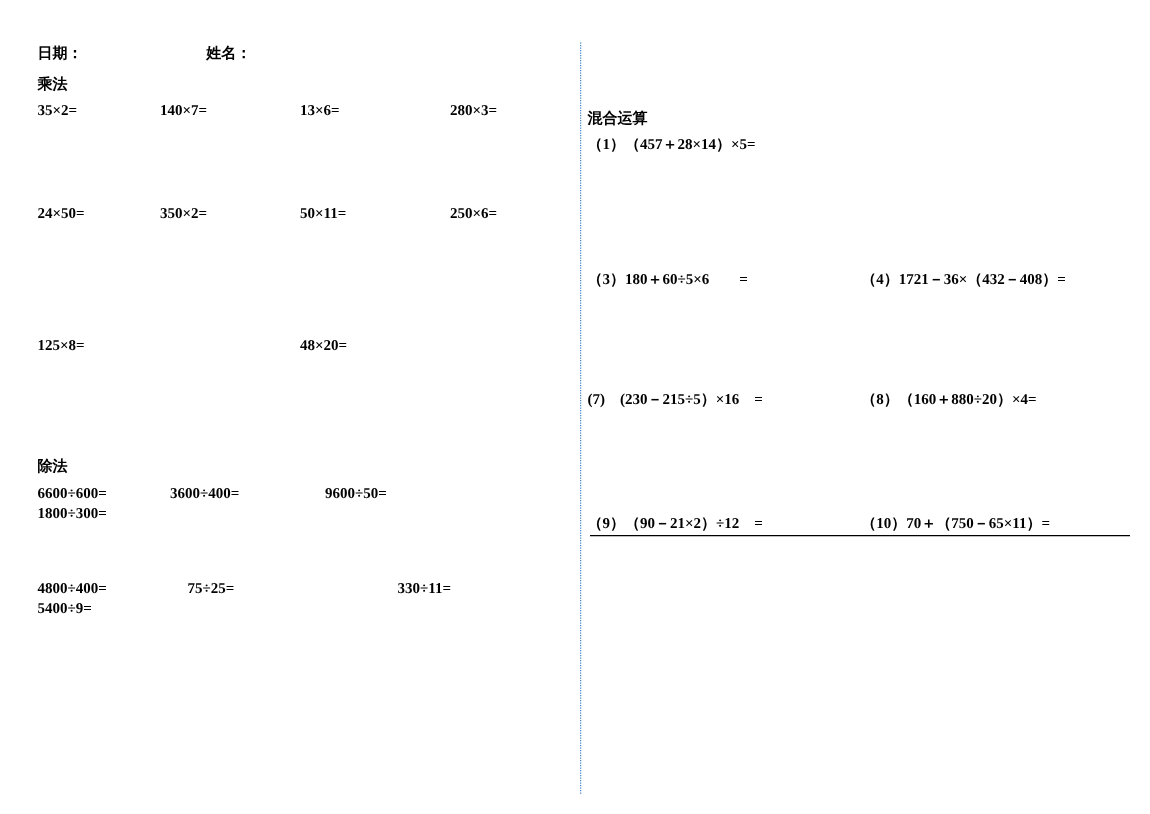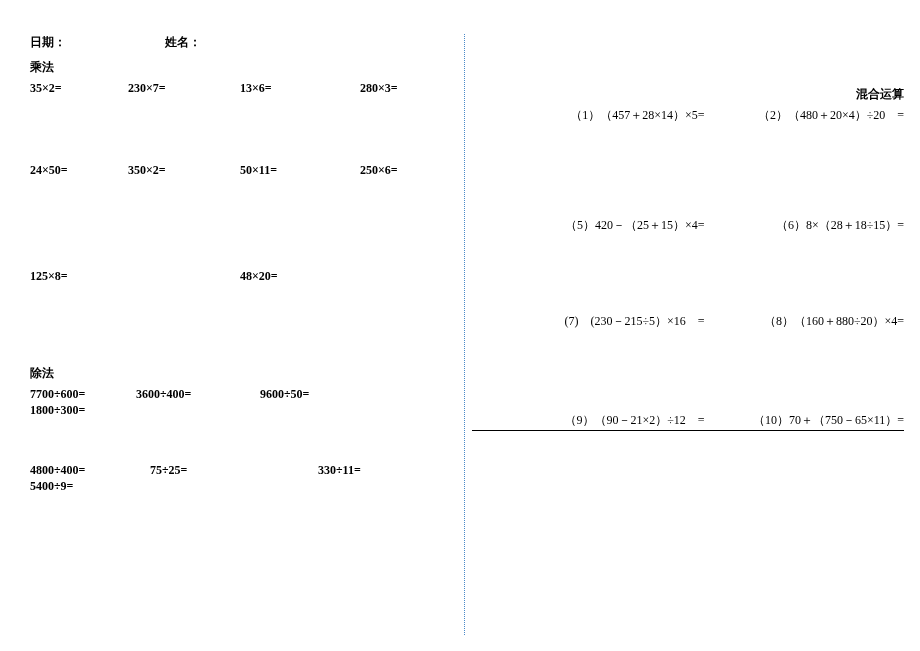--- a/index.html
+++ b/index.html
@@ -25,21 +25,20 @@
     }
     .divider {
       width: 2px;
       border-left: 1px dotted #4989c9;
       margin: 0 4px 0 4px;
       flex-shrink: 0;
     }
     .right-col {
       flex: 1;
       position: relative;
-      text-align: right;
     }
     .header-row {
       display: flex;
       font-weight: bold;
       margin-bottom: 8px;
     }
     .header-date { width: 135px; }
     .header-name { }
     .sec-title {
       font-weight: bold;
@@ -52,24 +51,23 @@
       line-height: 1.35;
     }
     .cell {
       min-height: 16px;
     }
     .gap-s { margin-top: 66px; }
     .gap-m { margin-top: 90px; gap: 40px; }
     .right-col .rt { position: relative; top: 52px; }
     .mix-row {
       display: flex;
-      font-weight: normal;
+      font-weight: bold;
       line-height: 1.35;
       gap: 4px;
-      margin-left: 39px;
     }
     .mix-left { flex: 1; }
     .mix-right { flex: 1; }
     .hr-under {
       border-bottom: 1px solid #000;
       margin-top: 2px;
       height: 1px;
       width: 432px;
       margin-left: 2px;
     }
@@ -92,41 +90,41 @@
 
     <div class="header-row">
       <span class="header-date">日期：</span>
       <span class="header-name">姓名：</span>
     </div>
 
     <div class="sec-title">乘法</div>
 
     <div class="prob-block">
       <span class="cell w-a">35×2=</span>
-      <span class="cell w-b">230×7=</span>
+      <span class="cell w-b">140×7=</span>
       <span class="cell w-c">13×6=</span>
       <span class="cell w-d">280×3=</span>
     </div>
 
     <div class="prob-block gap-s">
       <span class="cell w-a">24×50=</span>
       <span class="cell w-b">350×2=</span>
       <span class="cell w-c">50×11=</span>
       <span class="cell w-d">250×6=</span>
     </div>
 
     <div class="prob-block gap-m">
       <span class="cell w-e">125×8=</span>
       <span class="cell">48×20=</span>
     </div>
 
     <div class="sec-title" style="margin-top:80px">除法</div>
 
     <div class="prob-block">
-      <span class="cell w-g">7700÷600=</span>
+      <span class="cell w-g">6600÷600=</span>
       <span class="cell w-h">3600÷400=</span>
       <span class="cell w-i">9600÷50=</span>
       <span class="cell">1800÷300=</span>
     </div>
 
     <div class="prob-block" style="margin-top:44px">
       <span class="cell" style="width:120px">4800÷400=</span>
       <span class="cell" style="width:168px">75÷25=</span>
       <span class="cell" style="width:100px">330÷11=</span>
       <span class="cell">5400÷9=</span>
@@ -137,28 +135,27 @@
 
   <div class="divider"></div>
 
   <div class="right-col">
     <div class="rt">
 
       <div class="sec-title">混合运算</div>
 
       <div class="mix-row">
         <span class="mix-left">（1）（457＋28×14）×5=</span>
-        <span class="mix-right">（2）（480＋20×4）÷20　=</span>
       </div>
 
+      <div class="mix-row" style="margin-top:92px">
+        <span class="mix-left">（3）180＋60÷5×6　　=</span>
+        <span class="mix-right">（4）1721－36×（432－408）=</span>
+      </div>
 
-      <div class="mix-row" style="margin-top:94px">
-        <span class="mix-left">（5）420－（25＋15）×4=</span>
-        <span class="mix-right">（6）8×（28＋18÷15）=</span>
-      </div>
 
       <div class="mix-row" style="margin-top:80px">
         <span class="mix-left">(7)　(230－215÷5）×16　=</span>
         <span class="mix-right">（8）（160＋880÷20）×4=</span>
       </div>
 
       <div class="mix-row" style="margin-top:82px">
         <span class="mix-left">（9）（90－21×2）÷12　=</span>
         <span class="mix-right">（10）70＋（750－65×11）=</span>
       </div>

